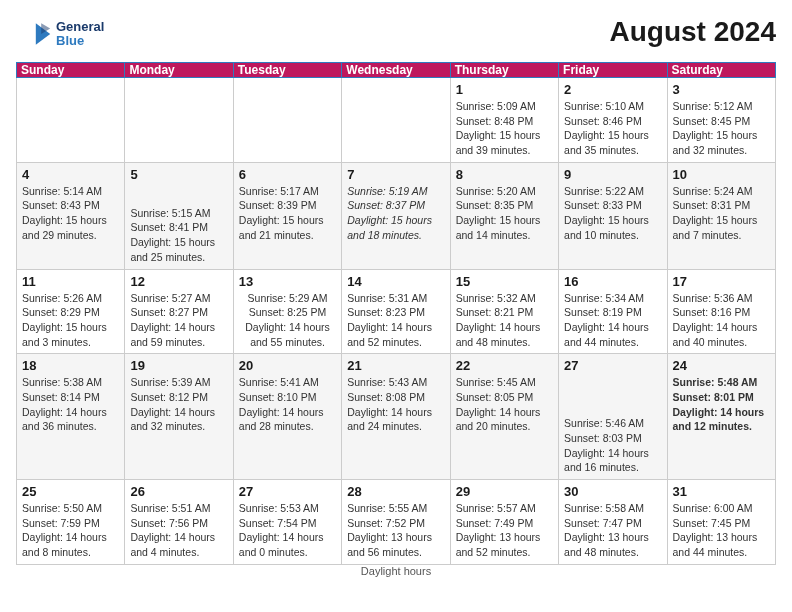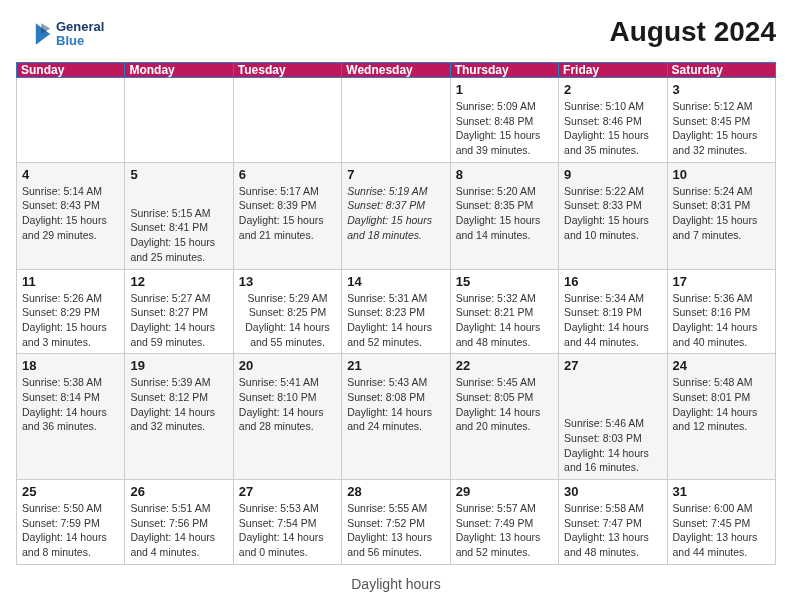--- a/index.html
+++ b/index.html
@@ -81,23 +81,23 @@
     .day-info {
       color: #333;
       line-height: 1.4;
       font-size: 10.5px;
     }
     .empty-cell {
       background: #fff !important;
     }
     .footer-note {
       text-align: center;
-      font-size: 14px;
+      font-size: 11px;
       color: #555;
-      margin-top: 11px;
+      margin-top: 0;
     }
   </style>
 </head>
 <body>
 
 <div class="header">
   <div class="logo">
     <svg class="logo-icon" viewBox="0 0 40 40">
       <polygon points="22,8 38,20 22,32" fill="#2e7abf"></polygon>
       <polygon points="28,8 38,14 28,20" fill="#1a3a6b" opacity="0.5"></polygon>
@@ -292,21 +292,21 @@
         </td>
         <td>
           <span class="day-num">27</span>
           <div class="day-info" style="white-space: pre-line; margin-top: 43px;">Sunrise: 5:46 AM
 Sunset: 8:03 PM
 Daylight: 14 hours
 and 16 minutes.</div>
         </td>
         <td>
           <span class="day-num">24</span>
-          <div class="day-info" style="white-space: pre-line;">Sunrise: 5:48 AM
+          <div class="day-info" style="white-space: pre-line; font-weight: bold;">Sunrise: 5:48 AM
 Sunset: 8:01 PM
 Daylight: 14 hours
 and 12 minutes.</div>
         </td>
       </tr>
       <tr>
         <td>
           <span class="day-num">25</span>
           <div class="day-info" style="white-space: pre-line;">Sunrise: 5:50 AM
 Sunset: 7:59 PM

